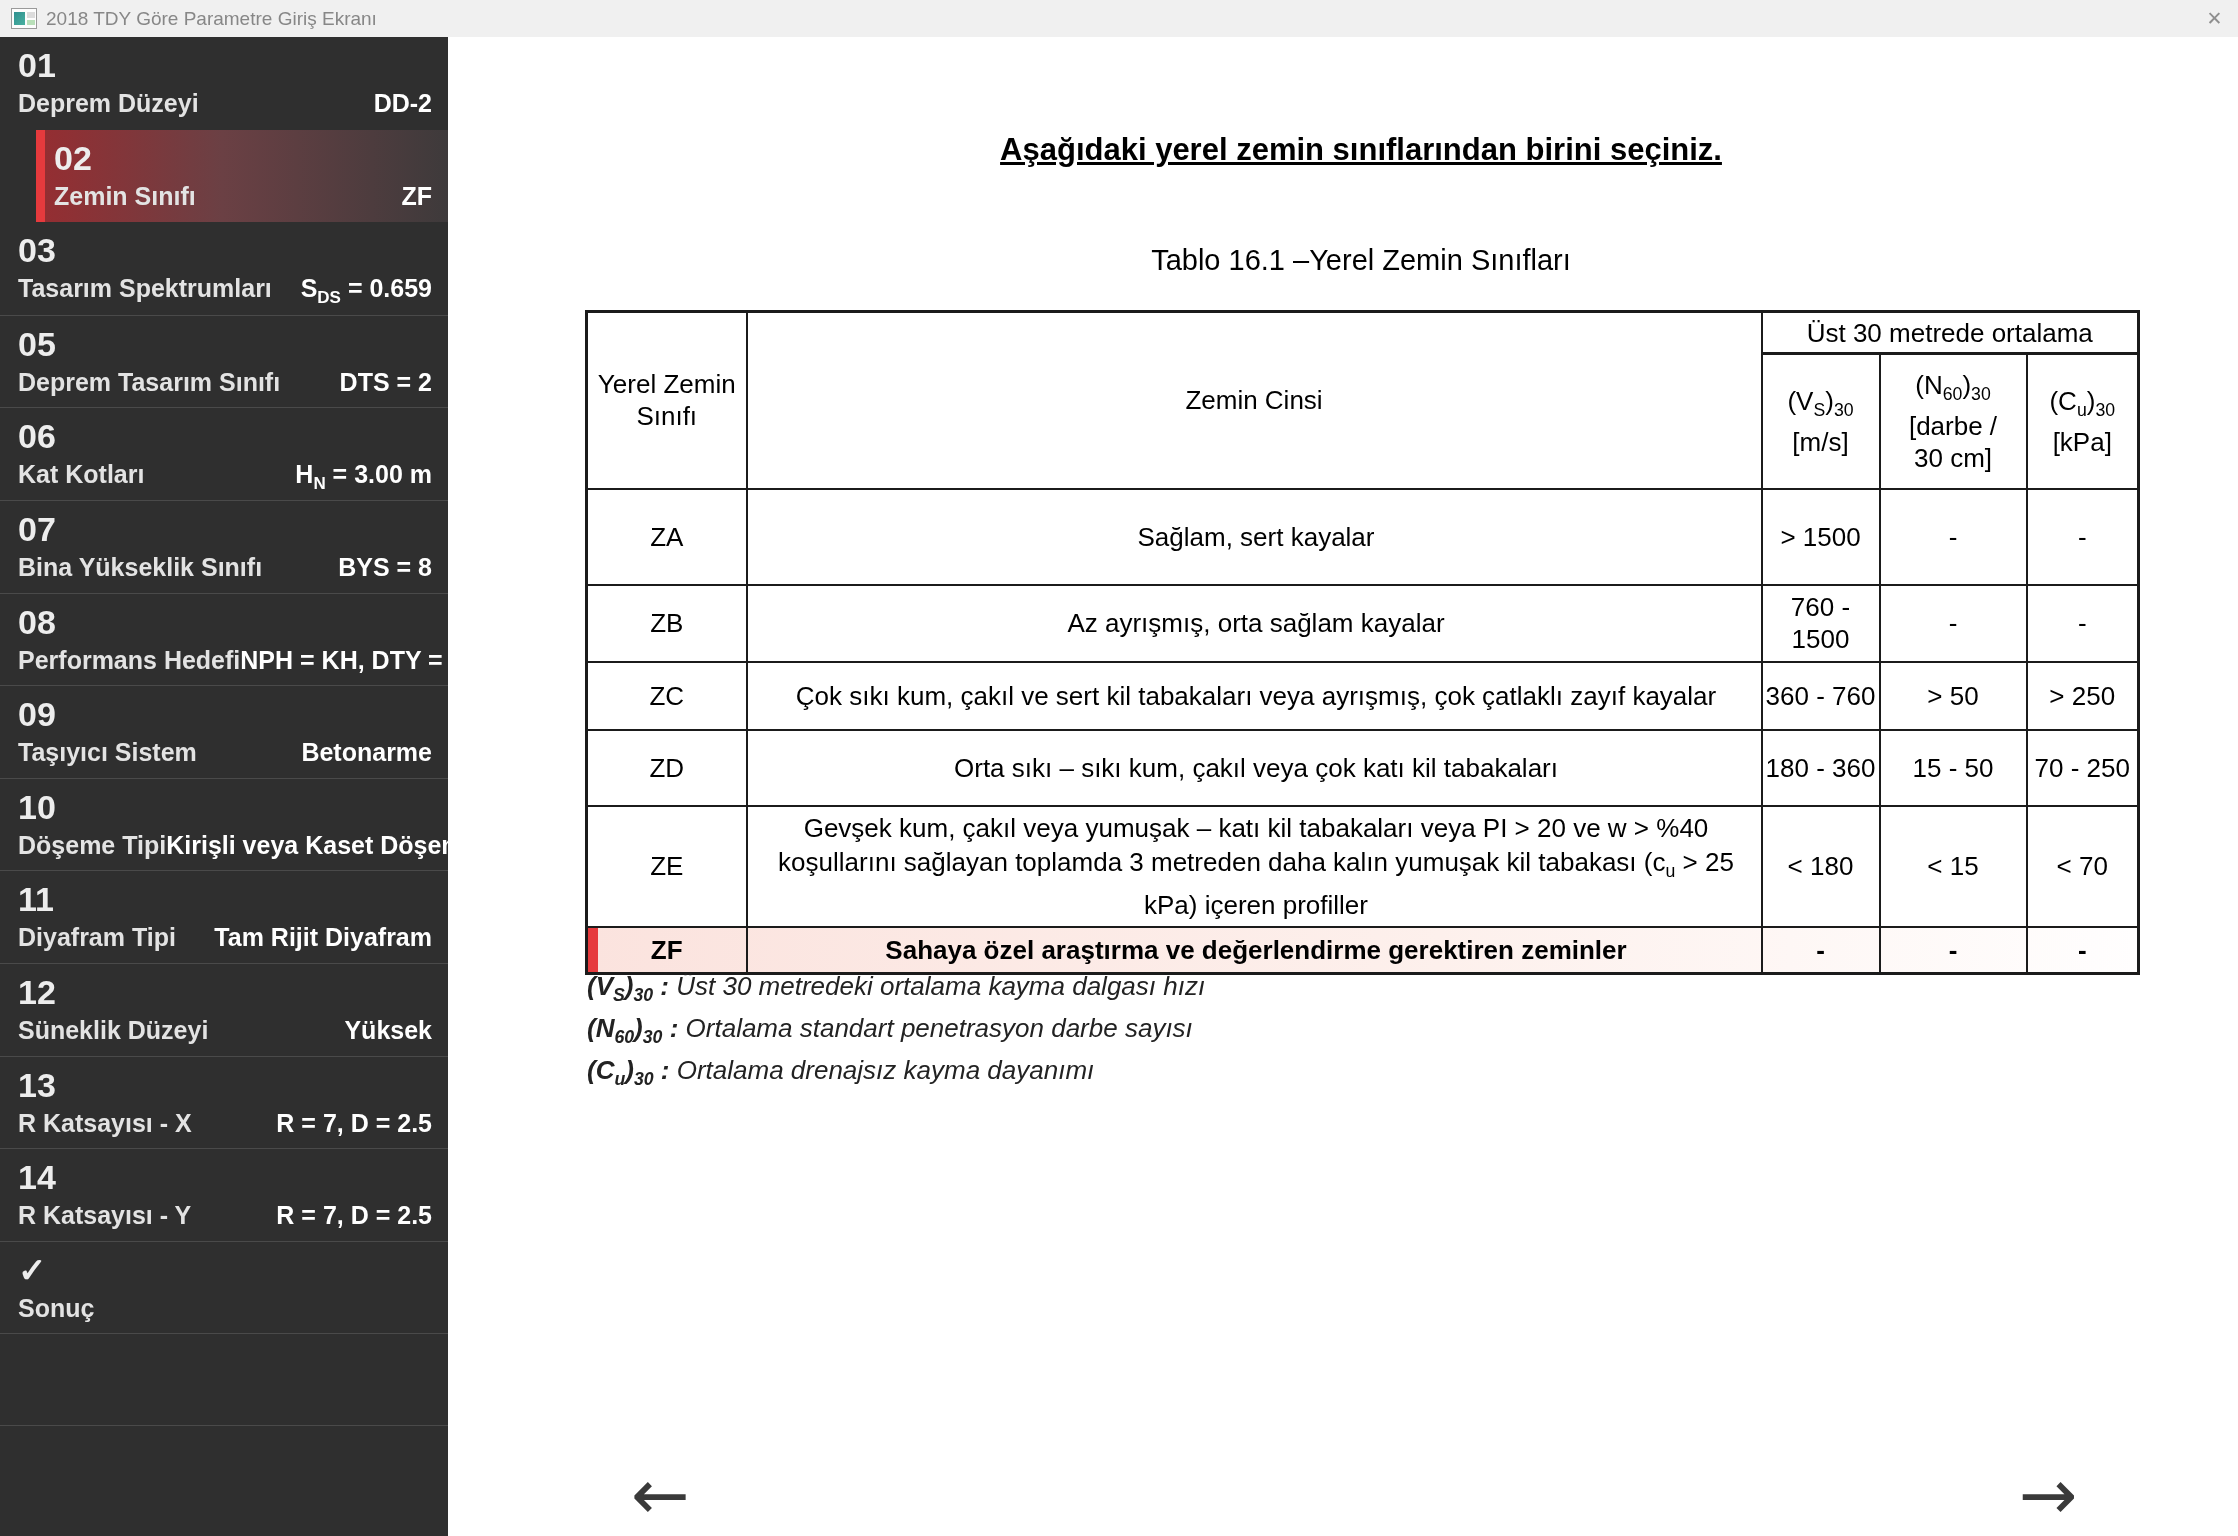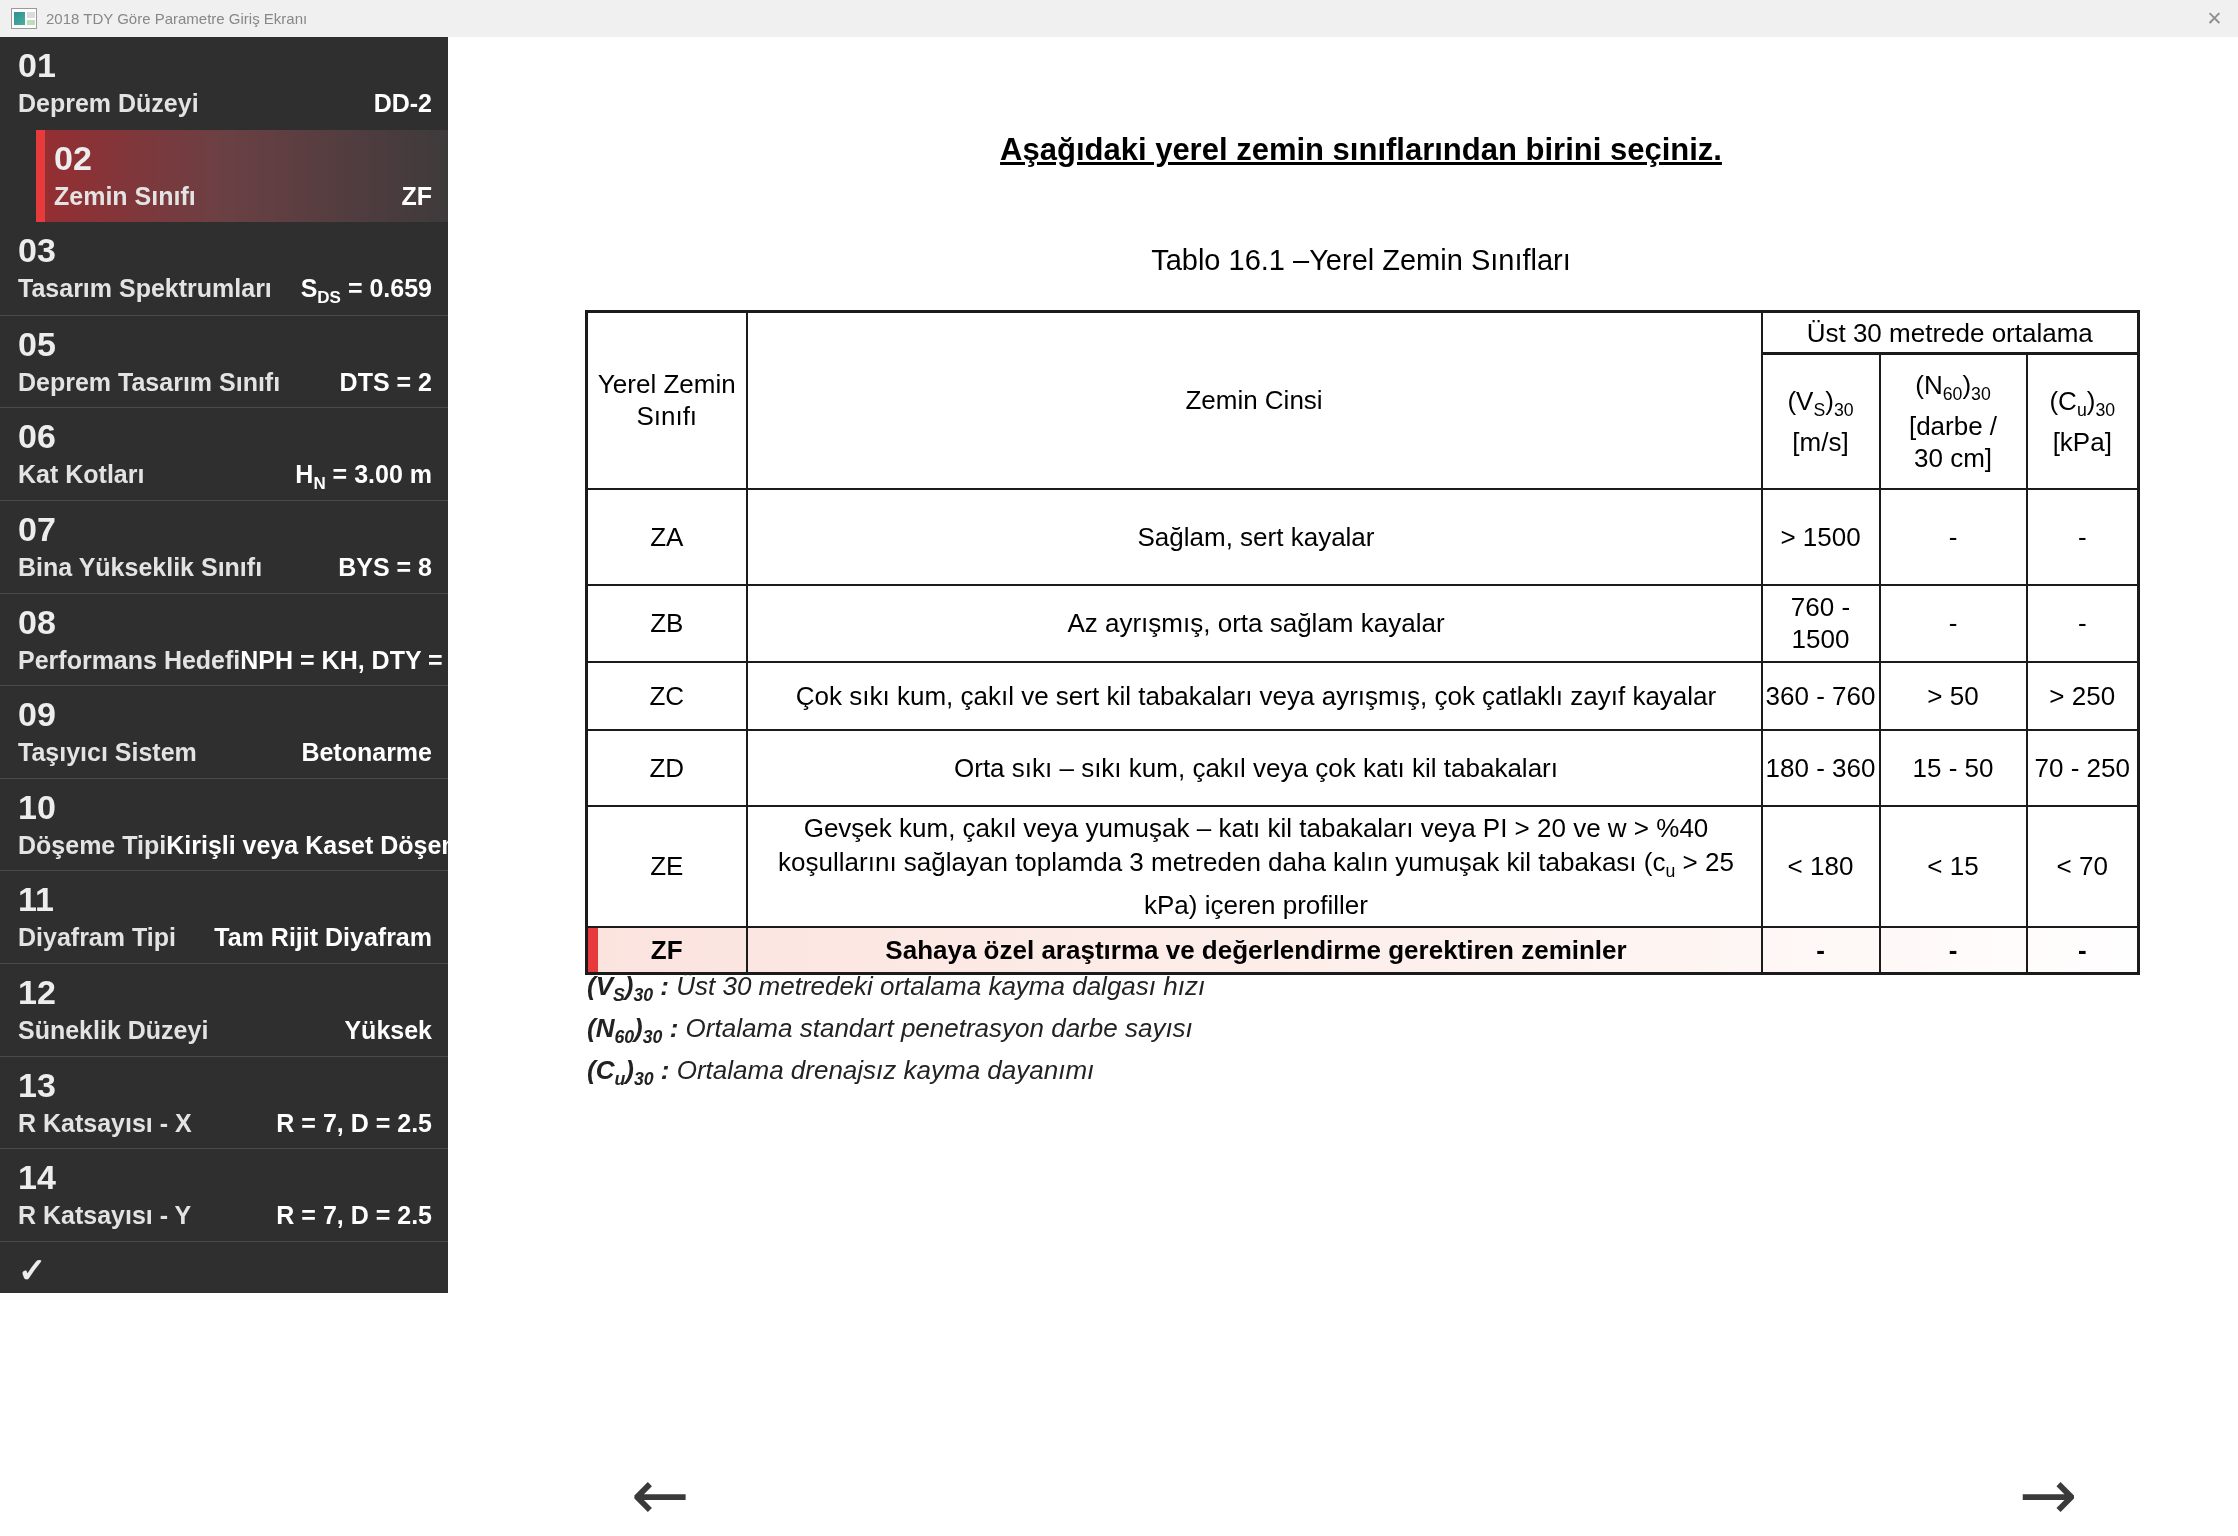--- a/index.html
+++ b/index.html
@@ -19,26 +19,26 @@
 
   
   .titlebar{position:absolute;left:0;top:0;width:2238px;height:37px;
     background:var(--titlebar_bg);display:flex;align-items:center;}
   .app-icon{position:relative;width:26px;height:21px;margin-left:11px;
     border:1px solid #9a9a9a;background:#fdfdfd;flex:none;}
   .app-icon .pane-l{position:absolute;left:2px;top:3px;width:11px;height:13px;
     background:linear-gradient(135deg,#2f8f8f,#49b0a0);}
   .app-icon .pane-r{position:absolute;left:15px;top:3px;width:8px;height:6px;background:#dcdcdc;}
   .app-icon .pane-g{position:absolute;left:15px;top:11px;width:8px;height:5px;background:#b9e0b9;}
-  .titlebar .title{margin-left:9px;font-size:15px;color:#878787;}
+  .titlebar .title{margin-left:9px;font-size:19px;color:#878787;}
   .titlebar .close{margin-left:auto;width:47px;height:37px;display:flex;
     align-items:center;justify-content:center;font-size:19px;color:#8f8f8f;cursor:pointer;}
 
   
-  .sidebar{position:absolute;left:0;top:37px;width:448px;height:1256px;
+  .sidebar{position:absolute;left:0;top:37px;width:448px;height:1499px;
     background:var(--sidebar_bg);display:flex;flex-direction:column;overflow:hidden;}
   .side-item{position:relative;flex:none;height:92.6px;padding:9px 16px 0 18px;
     overflow:hidden;cursor:pointer;}
   .side-item + .side-item{border-top:1px solid #4a4a4a;}
   .side-item.selected{background:linear-gradient(to right,var(--sel_from) 0%,var(--sel_mid) 45%,var(--sel_to) 100%);
     border-top:none;margin-left:36px;}
   .side-item.selected + .side-item{border-top:none;}
   .side-item .accent{display:none;}
   .side-item.selected .accent{display:block;position:absolute;left:0;top:0;width:9px;height:100%;
     background:var(--accent_red);}

